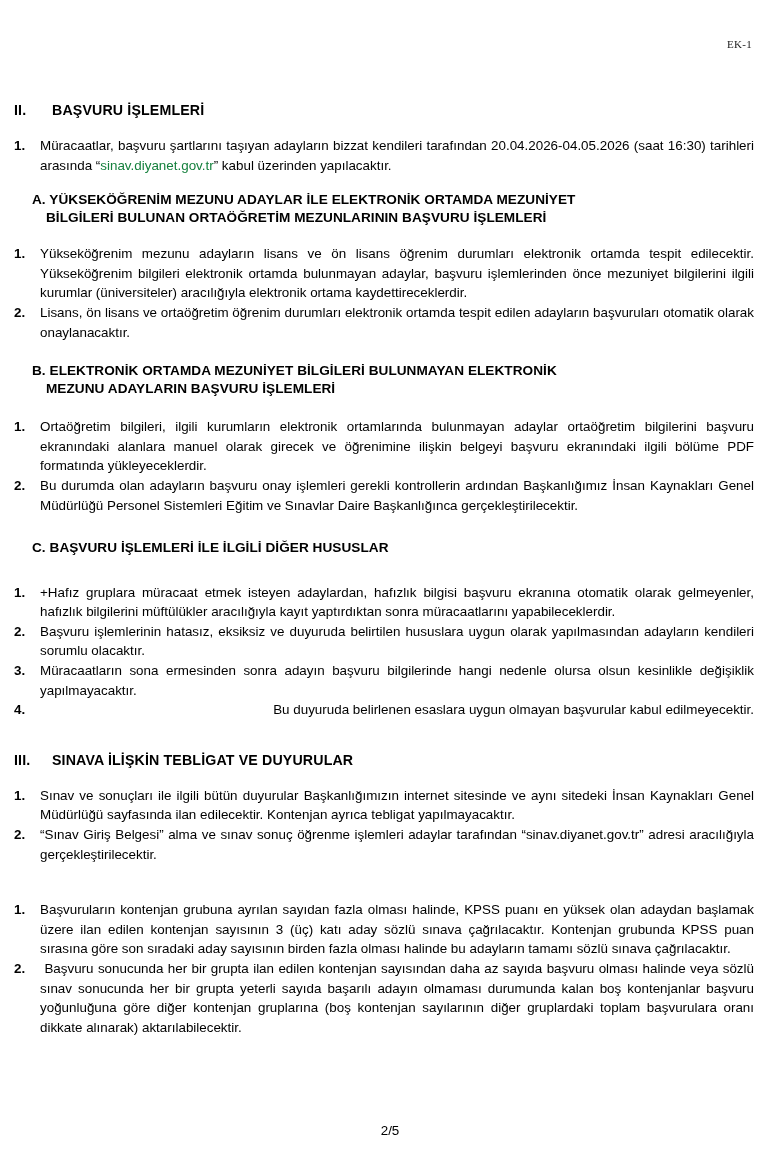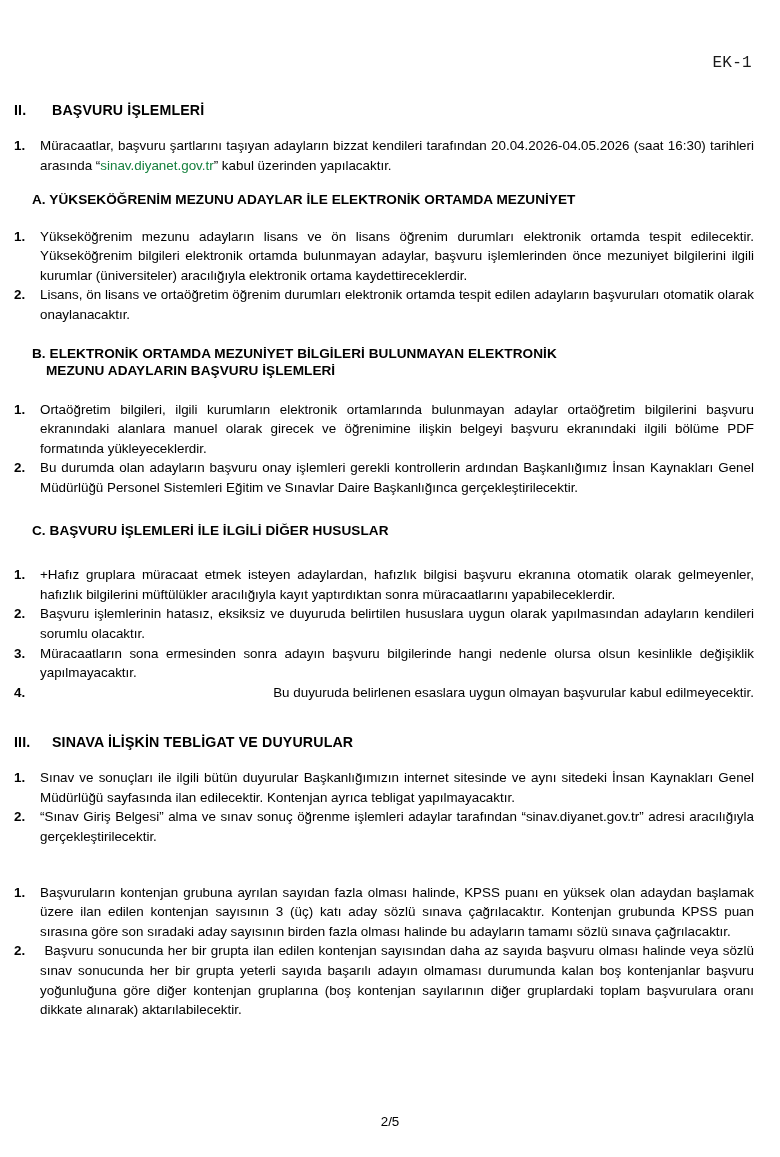--- a/index.html
+++ b/index.html
@@ -15,24 +15,24 @@
     background: #ffffff;
     font-family: "Liberation Sans", sans-serif;
     color: #000000;
     box-sizing: border-box;
     overflow: hidden;
   }
 
   
   .doc-header {
     position: absolute;
-    top: 54px;
+    top: 38px;
     right: 28px;
-    font-family: Liberation Mono, monospace;
-    font-size: 16px;
+    font-family: Liberation Serif, serif;
+    font-size: 11px;
     letter-spacing: 0.3px;
     color: #1a1a1a;
   }
 
   
   .content {
     position: absolute;
     top: 88px;
     left: 14px;
     width: 740px;
@@ -101,21 +101,21 @@
   }
   .sp-16 { height: 16px; }
   .sp-18 { height: 18px; }
   .sp-20 { height: 20px; }
   .sp-24 { height: 24px; }
   .sp-26 { height: 26px; }
 
   
   .footer {
     position: absolute;
-    bottom: 28px;
+    bottom: 19px;
     left: 0;
     width: 780px;
     text-align: center;
     font-size: 13.4px;
   }
 </style>
 </head>
 <body>
 
 <div class="page">
@@ -135,20 +135,21 @@
       <li>
         <span class="num">1.</span>
         <span class="txt"><span>Müracaatlar, başvuru şartlarını taşıyan adayların bizzat kendileri tarafından 20.04.2026-04.05.2026 (saat 16:30) tarihleri arasında “</span><span class="link">sinav.diyanet.gov.tr</span><span>” kabul üzerinden yapılacaktır.</span></span>
       </li>
     </ol>
 
     <div class="sp-16"></div>
 
     <div class="letter-head">
       <span>A. YÜKSEKÖĞRENİM MEZUNU ADAYLAR İLE ELEKTRONİK ORTAMDA MEZUNİYET</span><br>
+      <span>BİLGİLERİ BULUNAN ORTAÖĞRETİM MEZUNLARININ BAŞVURU İŞLEMLERİ</span>
     </div>
 
     <div class="sp-18"></div>
 
     <ol class="numlist">
       <li>
         <span class="num">1.</span>
         <span class="txt">Yükseköğrenim mezunu adayların lisans ve ön lisans öğrenim durumları elektronik ortamda tespit edilecektir. Yükseköğrenim bilgileri elektronik ortamda bulunmayan adaylar, başvuru işlemlerinden önce mezuniyet bilgilerini ilgili kurumlar (üniversiteler) aracılığıyla elektronik ortama kaydettireceklerdir.</span>
       </li>
       <li>

